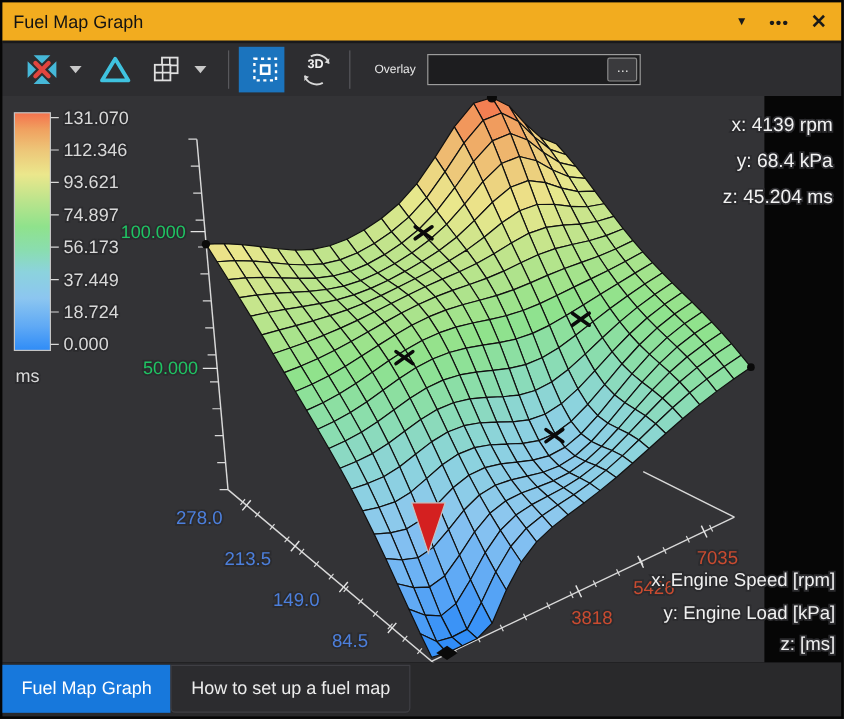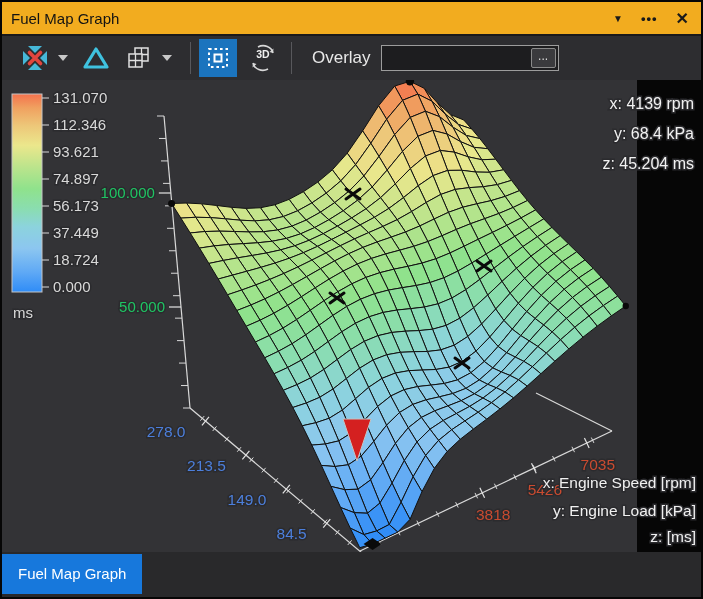--- a/index.html
+++ b/index.html
@@ -11,27 +11,27 @@
     display:flex;align-items:center;padding:0 12px 0 9px;}
   .titlebar .title{color:#131313;font-size:15px;font-weight:400;flex:1;}
   .tb-ctrl{color:#1A1A1A;display:flex;align-items:center;gap:18px;}
   .tb-ctrl .menu{font-size:10px;}
   .tb-ctrl .more{font-size:13px;font-weight:bold;letter-spacing:1px;}
   .tb-ctrl .close{font-size:16px;font-weight:bold;}
 
   
   .toolbar{position:absolute;left:2px;top:34px;width:699px;height:46px;background:#2D2D30;
     border-top:2px solid #19191B;display:flex;align-items:center;padding-left:16px;}
-  .tbtn{height:38px;display:flex;align-items:center;justify-content:center;background:transparent;
+  .tbtn{height:38px;display:flex;align-items:center;justify-content:flex-end;background:transparent;
     border:none;padding:0 4px;position:relative;}
   .tbtn.active{background:#1B74BE;width:38px;}
   .caret{width:0;height:0;border-left:5px solid transparent;border-right:5px solid transparent;
     border-top:6px solid #C8C8C8;margin:0 10px 0 6px;}
   .vsep{width:1px;height:32px;background:#58585C;margin:0 8px;}
-  .overlay-label{color:#E8E8E8;font-size:17px;margin:0 10px 0 12px;}
+  .overlay-label{color:#E8E8E8;font-size:10px;margin:0 10px 0 12px;}
   .overlay-wrap{position:relative;width:178px;height:26px;}
   .overlay-wrap input{width:100%;height:100%;background:#1D1D1F;border:1px solid #9C9C9C;
     color:#E8E8E8;font-size:13px;padding:0 30px 0 6px;outline:none;}
   .browse-btn{position:absolute;right:3px;top:3px;width:25px;height:20px;background:#3A3A3D;
     border:1px solid #8A8A8A;color:#DDD;font-size:12px;line-height:14px;border-radius:2px;text-align:center;}
   .lbl3d{position:absolute;left:0;right:0;top:9px;text-align:center;color:#F0F0F0;font-size:10.5px;font-weight:bold;}
 
   
   .plot{position:absolute;left:2px;top:80px;width:635px;height:472px;background:#333336;}
   .plot svg{display:block;}
@@ -629,14 +629,15 @@
           <circle cx="171.59329972311951" cy="203.4811080346613" r="3.5" fill="#0A0A0A"></circle>
           <circle cx="625.7521555641174" cy="305.9804039625695" r="3.2" fill="#0A0A0A"></circle>
           <polygon points="363.536,544.086 372.536,538.086 381.536,544.086 372.536,550.086" fill="#0A0A0A"></polygon>
           <polygon points="343,419 371,419 357,461" fill="#D42020" stroke="#C3C3C3" stroke-width="1"></polygon>
         </g>
       </svg>
   </div>
 
   <div class="tabbar">
     <span class="tab active">Fuel Map Graph</span>
+    <span class="tab inactive">How to set up a fuel map</span>
   </div>
 </div>
 
 </body></html>

